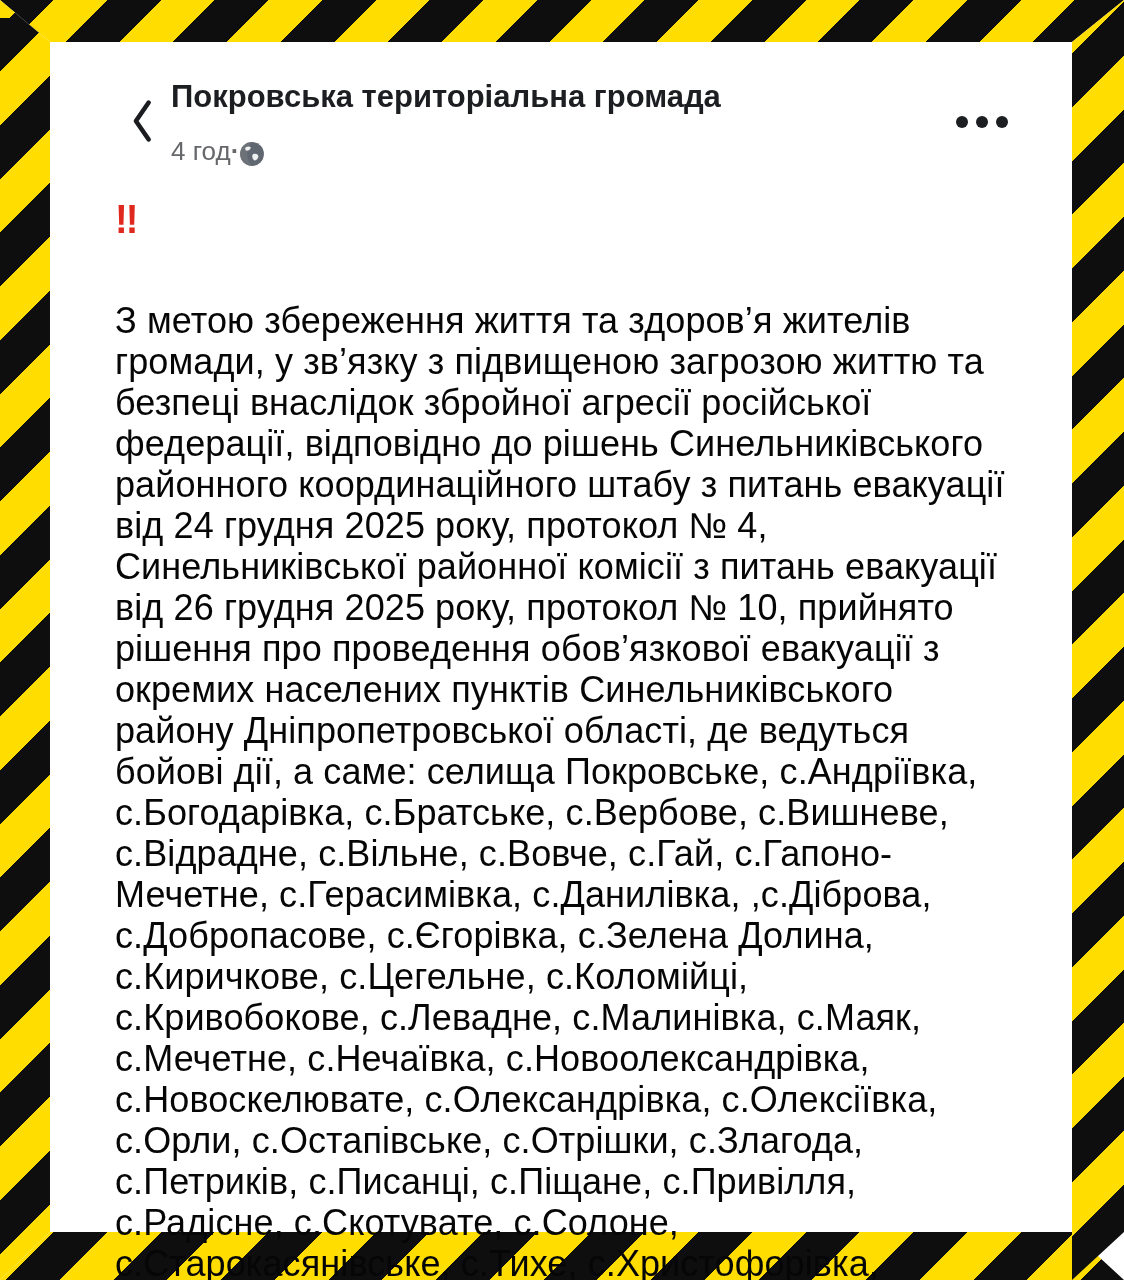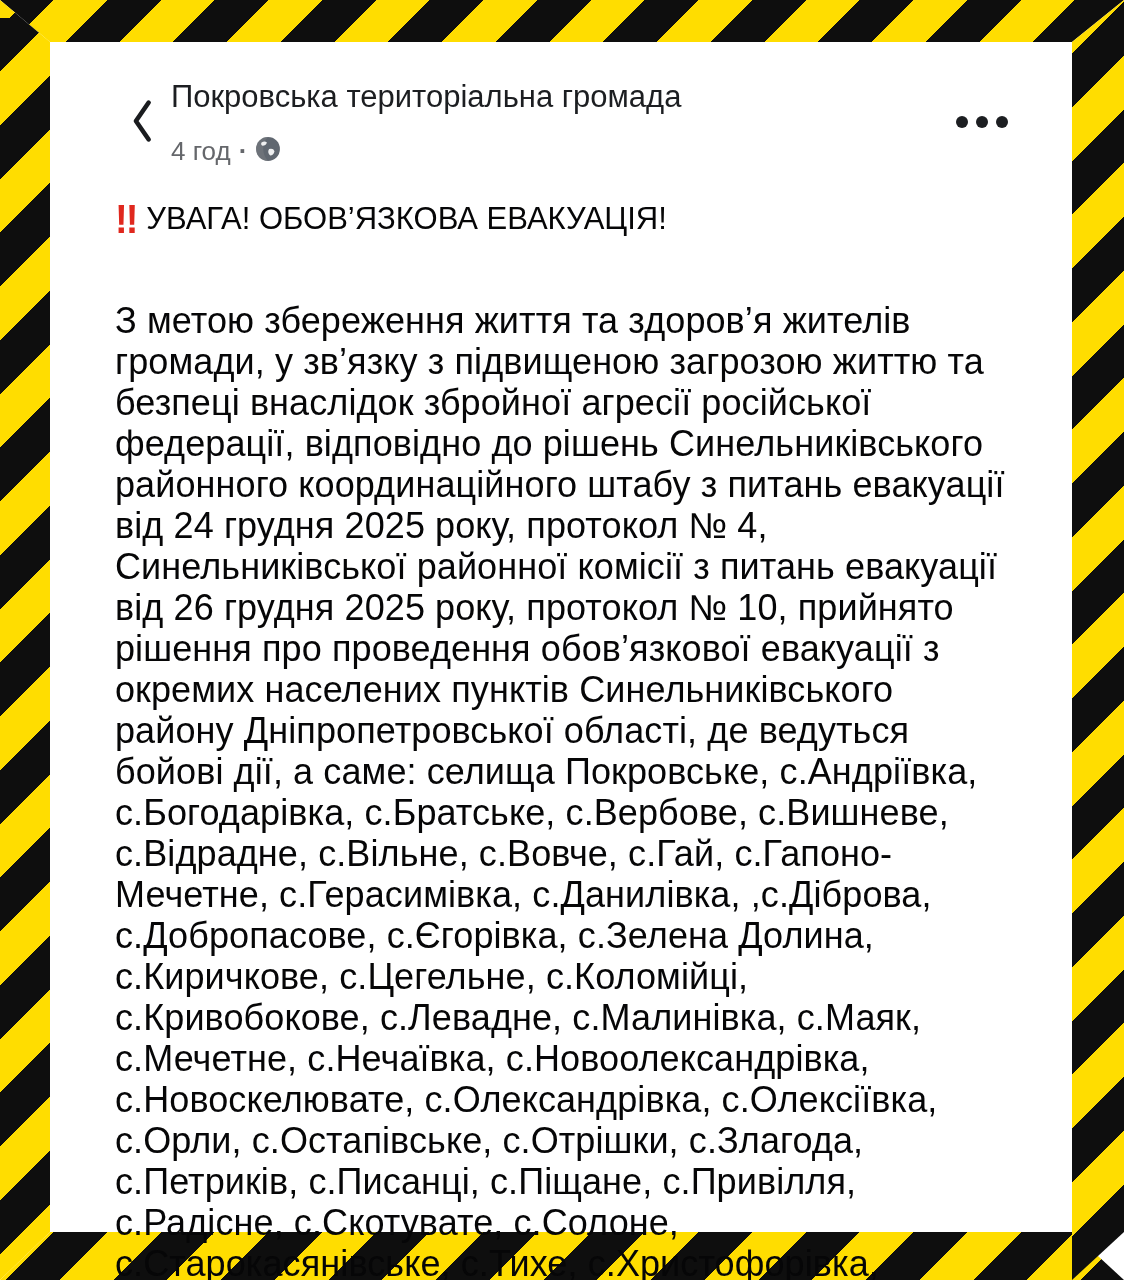--- a/index.html
+++ b/index.html
@@ -37,22 +37,22 @@
 
   
   .card{position:absolute;left:50px;top:42px;width:1022px;height:1190px;background:#fff;}
 
   
   .post-header{display:flex;align-items:center;margin-top:28px;height:104px;padding-left:74px;}
   .back-btn{width:38px;height:56px;display:flex;align-items:center;justify-content:center;
     background:none;border:none;padding:0;cursor:pointer;flex:0 0 auto;}
   .avatar{width:99px;height:99px;border-radius:50%;overflow:hidden;margin-left:35px;flex:0 0 auto;cursor:pointer;}
   .name-block{margin-left:9px;display:flex;flex-direction:column;justify-content:center;}
-  .community-name{font-size:31px;font-weight:400;color:var(--title-color);line-height:38px;cursor:pointer;}
-  .meta-row{display:flex;align-items:flex-start;gap:8px;margin-top:20px;color:var(--muted);font-size:26px;}
+  .community-name{font-size:31px;font-weight:700;color:var(--title-color);line-height:38px;cursor:pointer;}
+  .meta-row{display:flex;align-items:flex-end;margin-top:20px;color:var(--muted);font-size:26px;}
   .meta-sep{font-weight:700;}
   .globe{width:26px;height:26px;display:inline-block;}
   .menu-btn{margin-left:auto;margin-right:60px;background:none;border:none;padding:10px 4px;cursor:pointer;
     display:flex;gap:8px;align-items:center;}
   .menu-btn i{width:12px;height:12px;border-radius:50%;background:#1c1e21;display:block;}
 
   
   .post-content{padding:0 62px 0 65px;}
   .warning-line{margin-top:26px;font-size:31px;color:var(--body-color);display:flex;align-items:center;gap:10px;}
   .warning-prefix{color:var(--warning-red);font-weight:800;font-size:38px;letter-spacing:-2px;line-height:1;
@@ -99,20 +99,19 @@
       <button class="menu-btn">
         <i></i>
         <i></i>
         <i></i>
       </button>
     </div>
 
     <div class="post-content">
       <div class="warning-line">
         <span class="warning-prefix">!!</span>
-        <span>УВАГА! ОБОВ’ЯЗКОВА ЕВАКУАЦІЯ!</span>
       </div>
 
       <div class="post-body">З метою збереження життя та здоров’я жителів громади, у зв’язку з підвищеною загрозою життю та безпеці внаслідок збройної агресії російської федерації, відповідно до рішень Синельниківського районного координаційного штабу з питань евакуації від 24 грудня 2025 року, протокол № 4, Синельниківської районної комісії з питань евакуації від 26 грудня 2025 року, протокол № 10, прийнято рішення про проведення обов’язкової евакуації з окремих населених пунктів Синельниківського району Дніпропетровської області, де ведуться бойові дії, а саме: селища Покровське, с.Андріївка, с.Богодарівка, с.Братське, с.Вербове, с.Вишневе, с.Відрадне, с.Вільне, с.Вовче, с.Гай,  с.Гапоно-Мечетне, с.Герасимівка, с.Данилівка, ,с.Діброва, с.Добропасове, с.Єгорівка, с.Зелена Долина, с.Киричкове, с.Цегельне, с.Коломійці, с.Кривобокове, с.Левадне, с.Малинівка, с.Маяк, с.Мечетне, с.Нечаївка, с.Новоолександрівка, с.Новоскелювате, с.Олександрівка, с.Олексіївка, с.Орли, с.Остапівське, с.Отрішки, с.Злагода, с.Петриків, с.Писанці, с.Піщане, с.Привілля, с.Радісне, с.Скотувате, с.Солоне, с.Старокасянівське, с.Тихе, с.Христофорівка, с.Чорненкове.</div>
     </div>
 
   </div>
 </div>
 
 </body></html>

